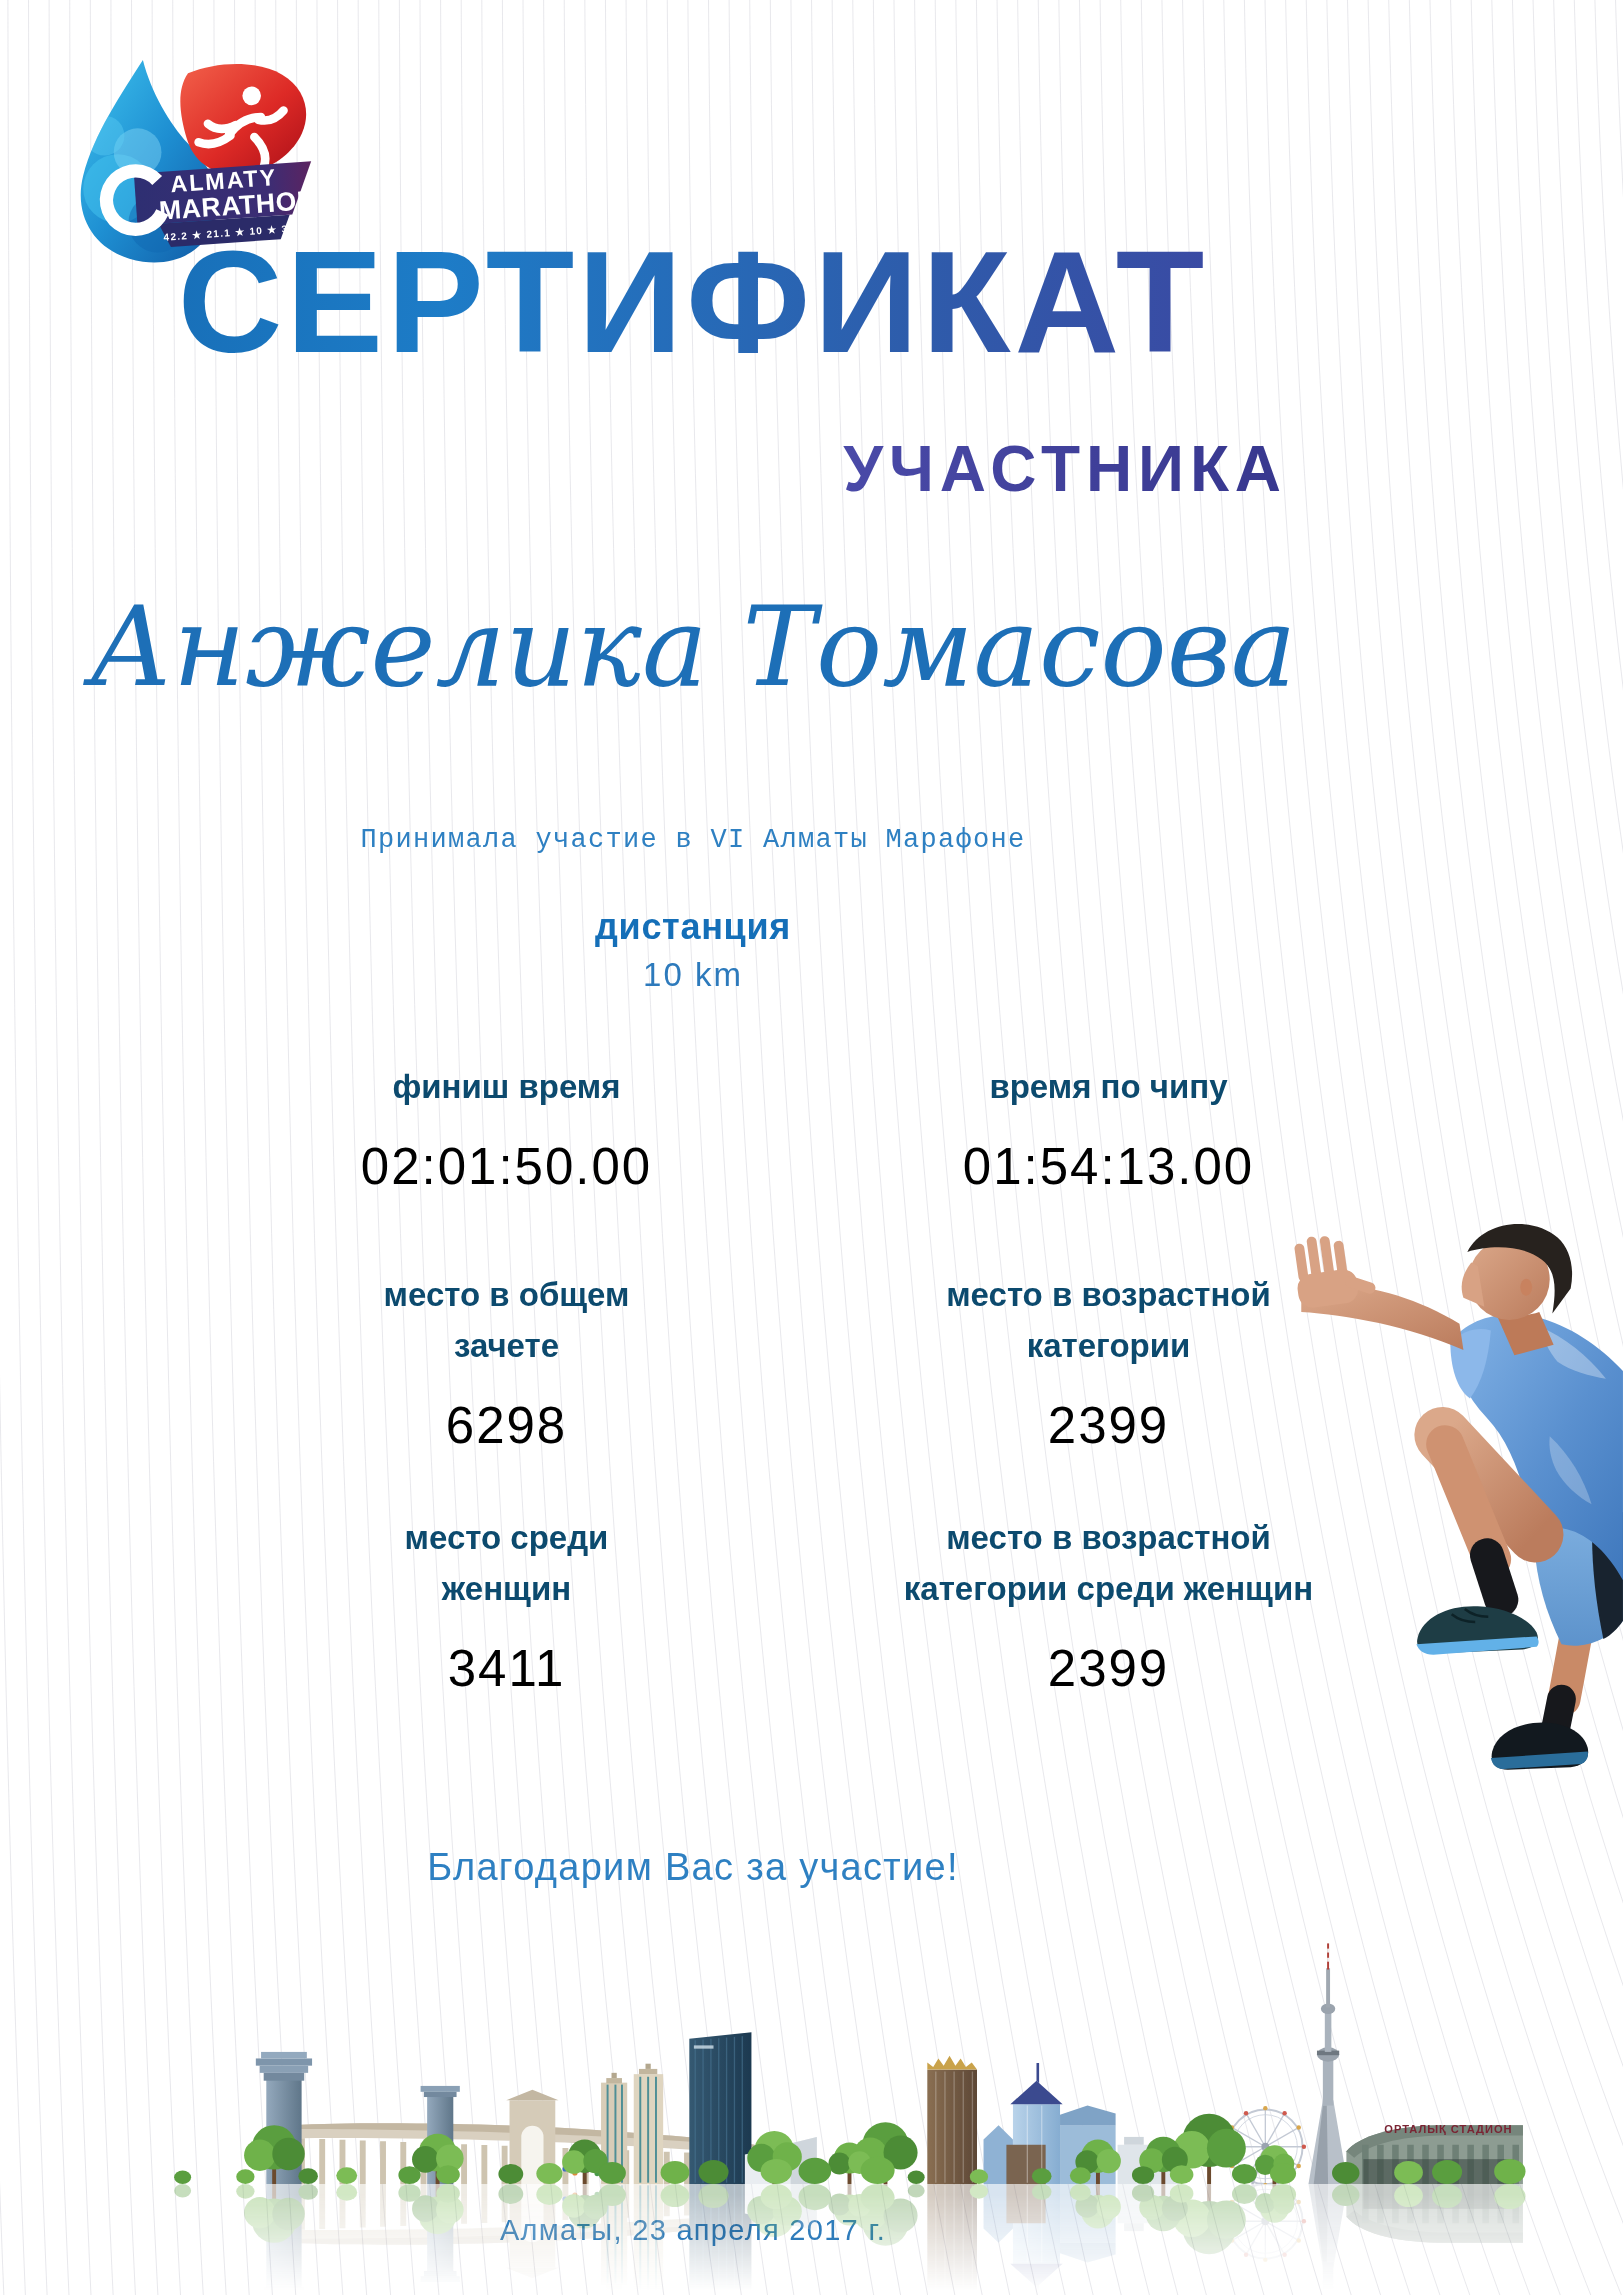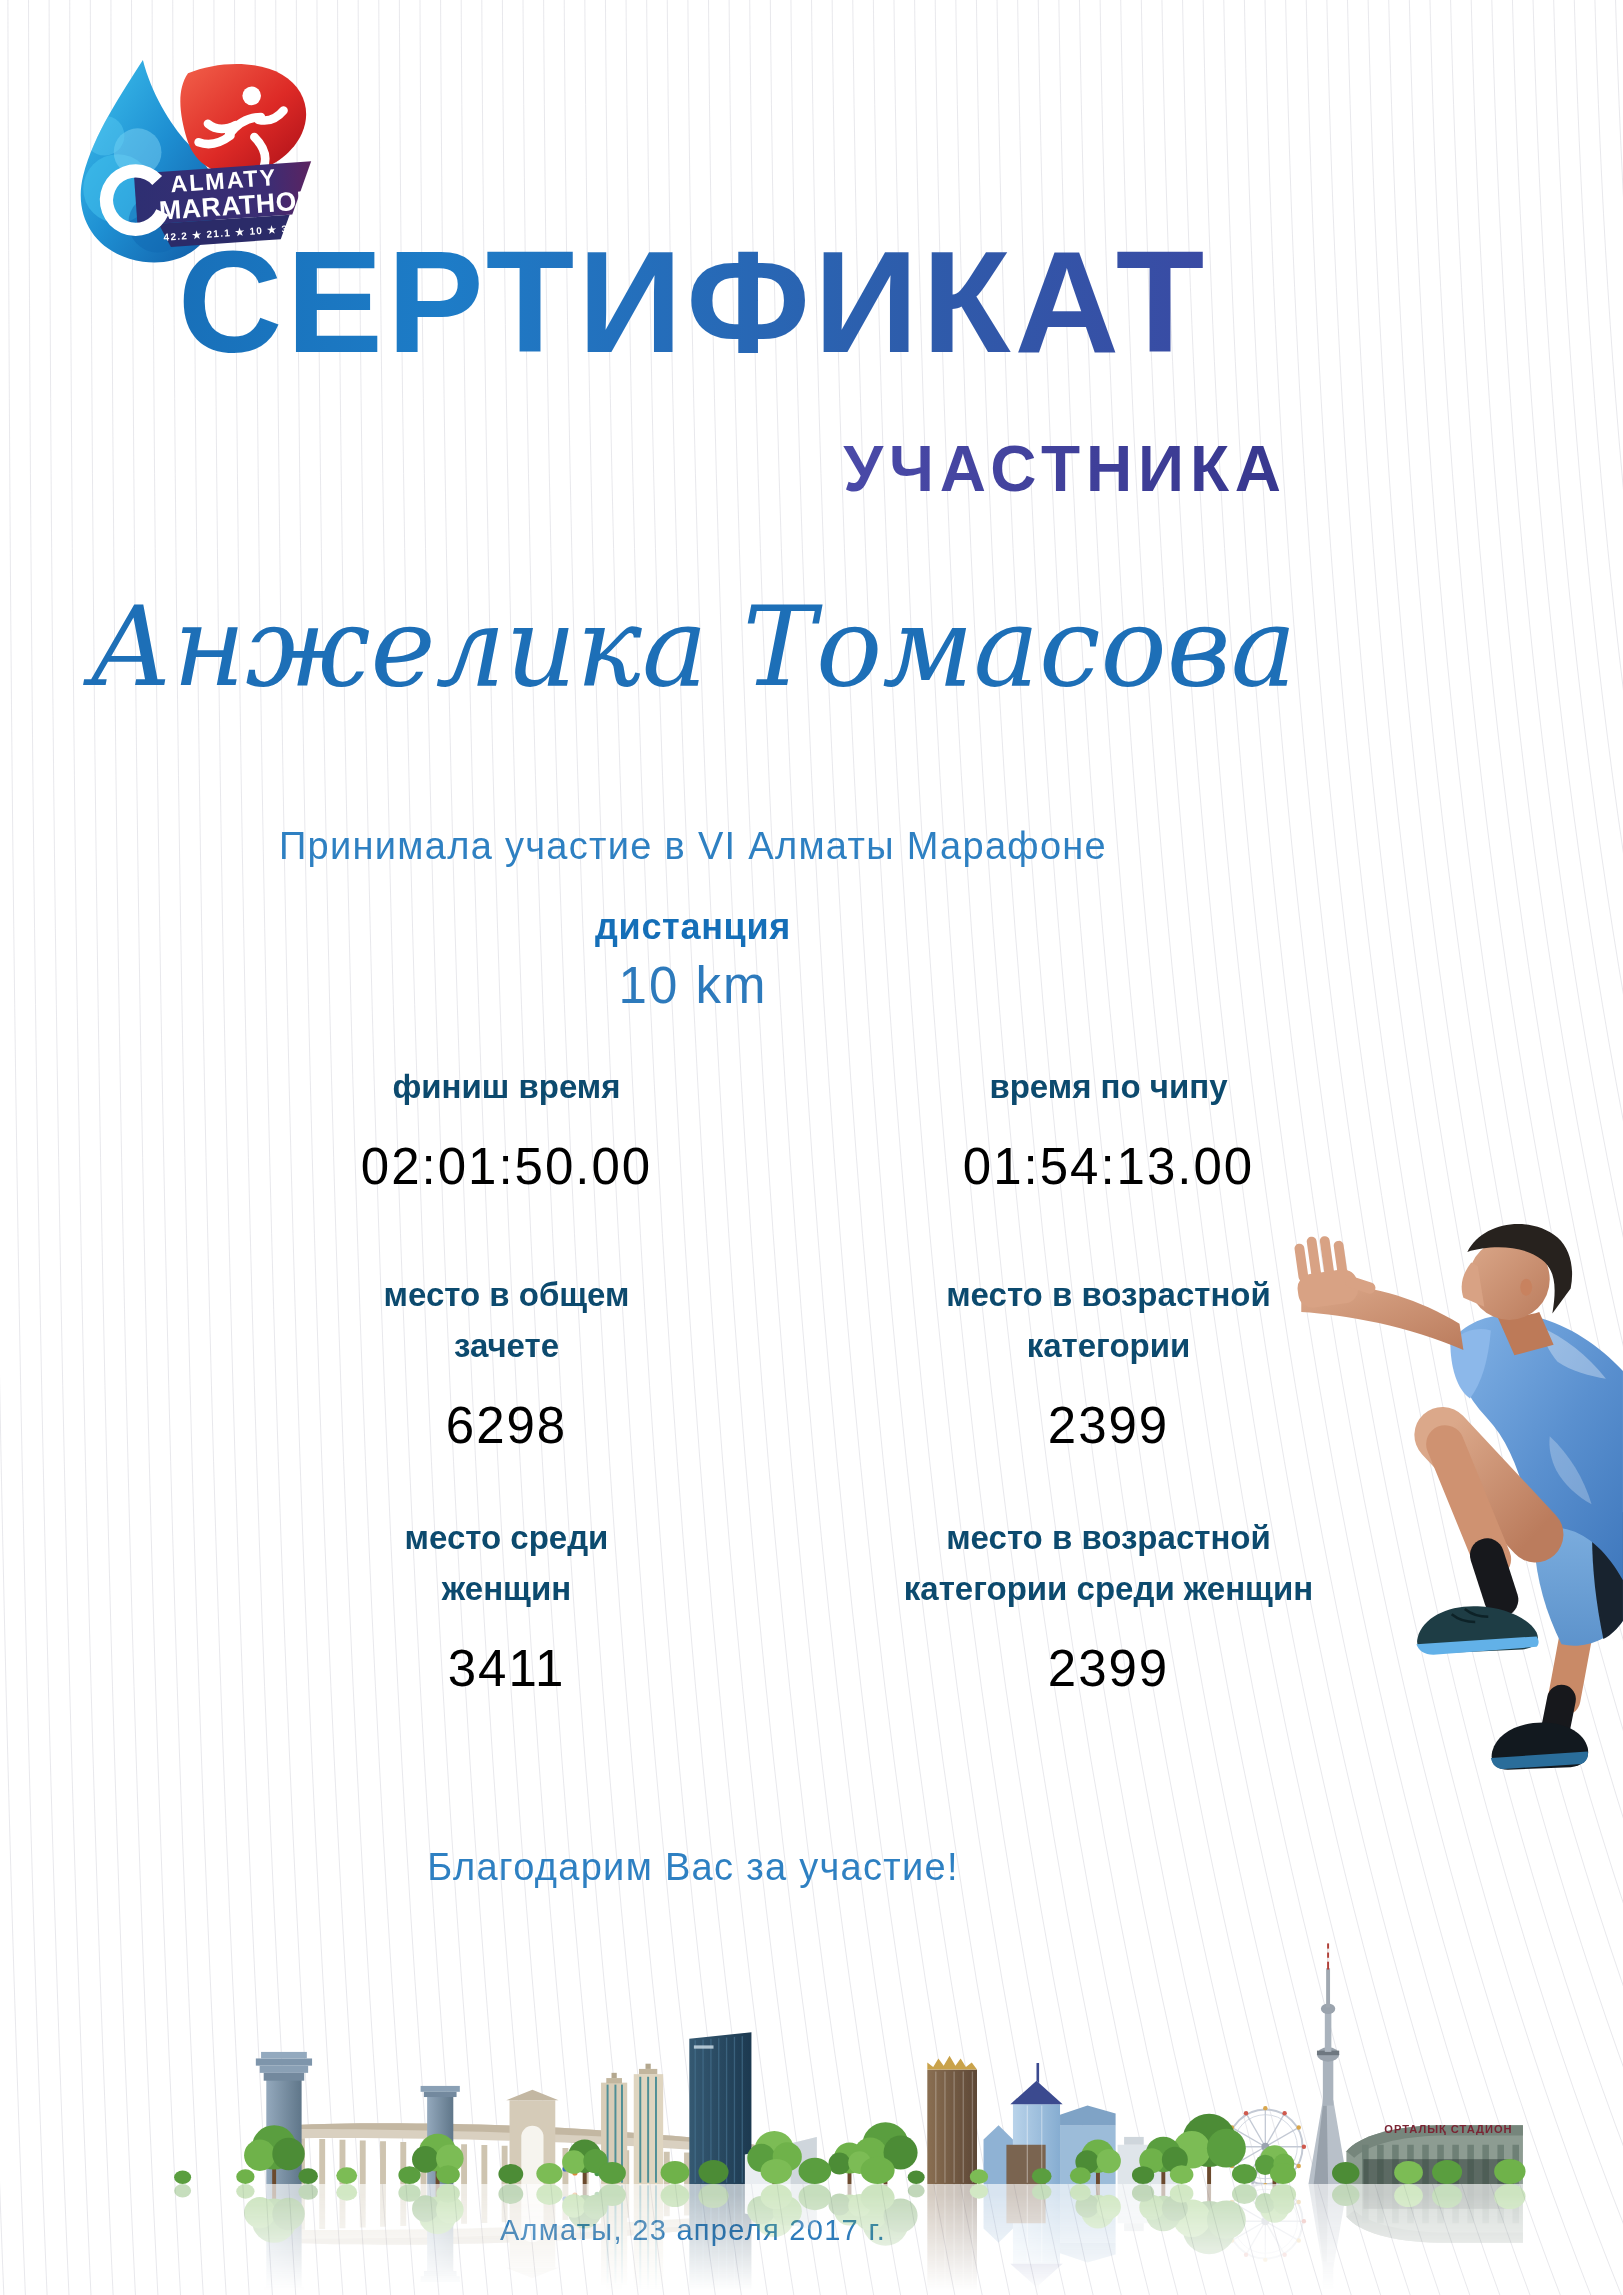--- a/index.html
+++ b/index.html
@@ -18,24 +18,24 @@
   .center-line{position:absolute;left:0;width:1386px;text-align:center;}
   #title-main{top:230px;font-size:145px;font-weight:800;letter-spacing:3.9px;line-height:1;
     background:linear-gradient(90deg,#1568b0 0%,#1d7cc7 32%,#2e5cab 66%,#41409f 100%);
     -webkit-background-clip:text;background-clip:text;-webkit-text-fill-color:transparent;color:transparent;}
   #title-sub{position:absolute;right:336px;top:437px;font-size:64px;font-weight:700;letter-spacing:5.9px;line-height:1;
     background:linear-gradient(90deg,#4a4aa8,#37378e);
     -webkit-background-clip:text;background-clip:text;-webkit-text-fill-color:transparent;color:transparent;}
 
   #recipient-name{top:587px;font-family:"DejaVu Serif","Liberation Serif",serif;font-style:italic;
     font-size:110px;color:#1d6fb7;line-height:1.1;}
-  #recipient-sub{top:825px;font-size:38px;color:#2e80c2;letter-spacing:1.3px;}
+  #recipient-sub{top:825px;font-size:27px;color:#2e80c2;letter-spacing:1.3px;font-family:Liberation Mono, monospace;}
 
   #distance-label{top:906px;font-size:36px;font-weight:bold;color:#156fb8;letter-spacing:0.7px;}
-  #distance-value{top:956px;font-size:51px;color:#2d7abc;letter-spacing:2px;}
+  #distance-value{top:956px;font-size:33px;color:#2d7abc;letter-spacing:2px;}
 
   .stat{position:absolute;text-align:center;}
   .stat-label{font-size:33px;font-weight:bold;color:#0c4a6e;line-height:1.55;margin:0 auto;}
   .stat-value{font-size:51px;color:#000000;letter-spacing:2px;margin-top:25px;}
   .col-l{left:235px;width:543px;}
   .col-r{left:837px;width:543px;}
   #stat-0{top:1061px;} #stat-1{top:1061px;}
   #stat-2{top:1269px;} #stat-3{top:1269px;}
   #stat-4{top:1512px;} #stat-5{top:1512px;}
   #stat-2 .stat-label{width:301px;}

